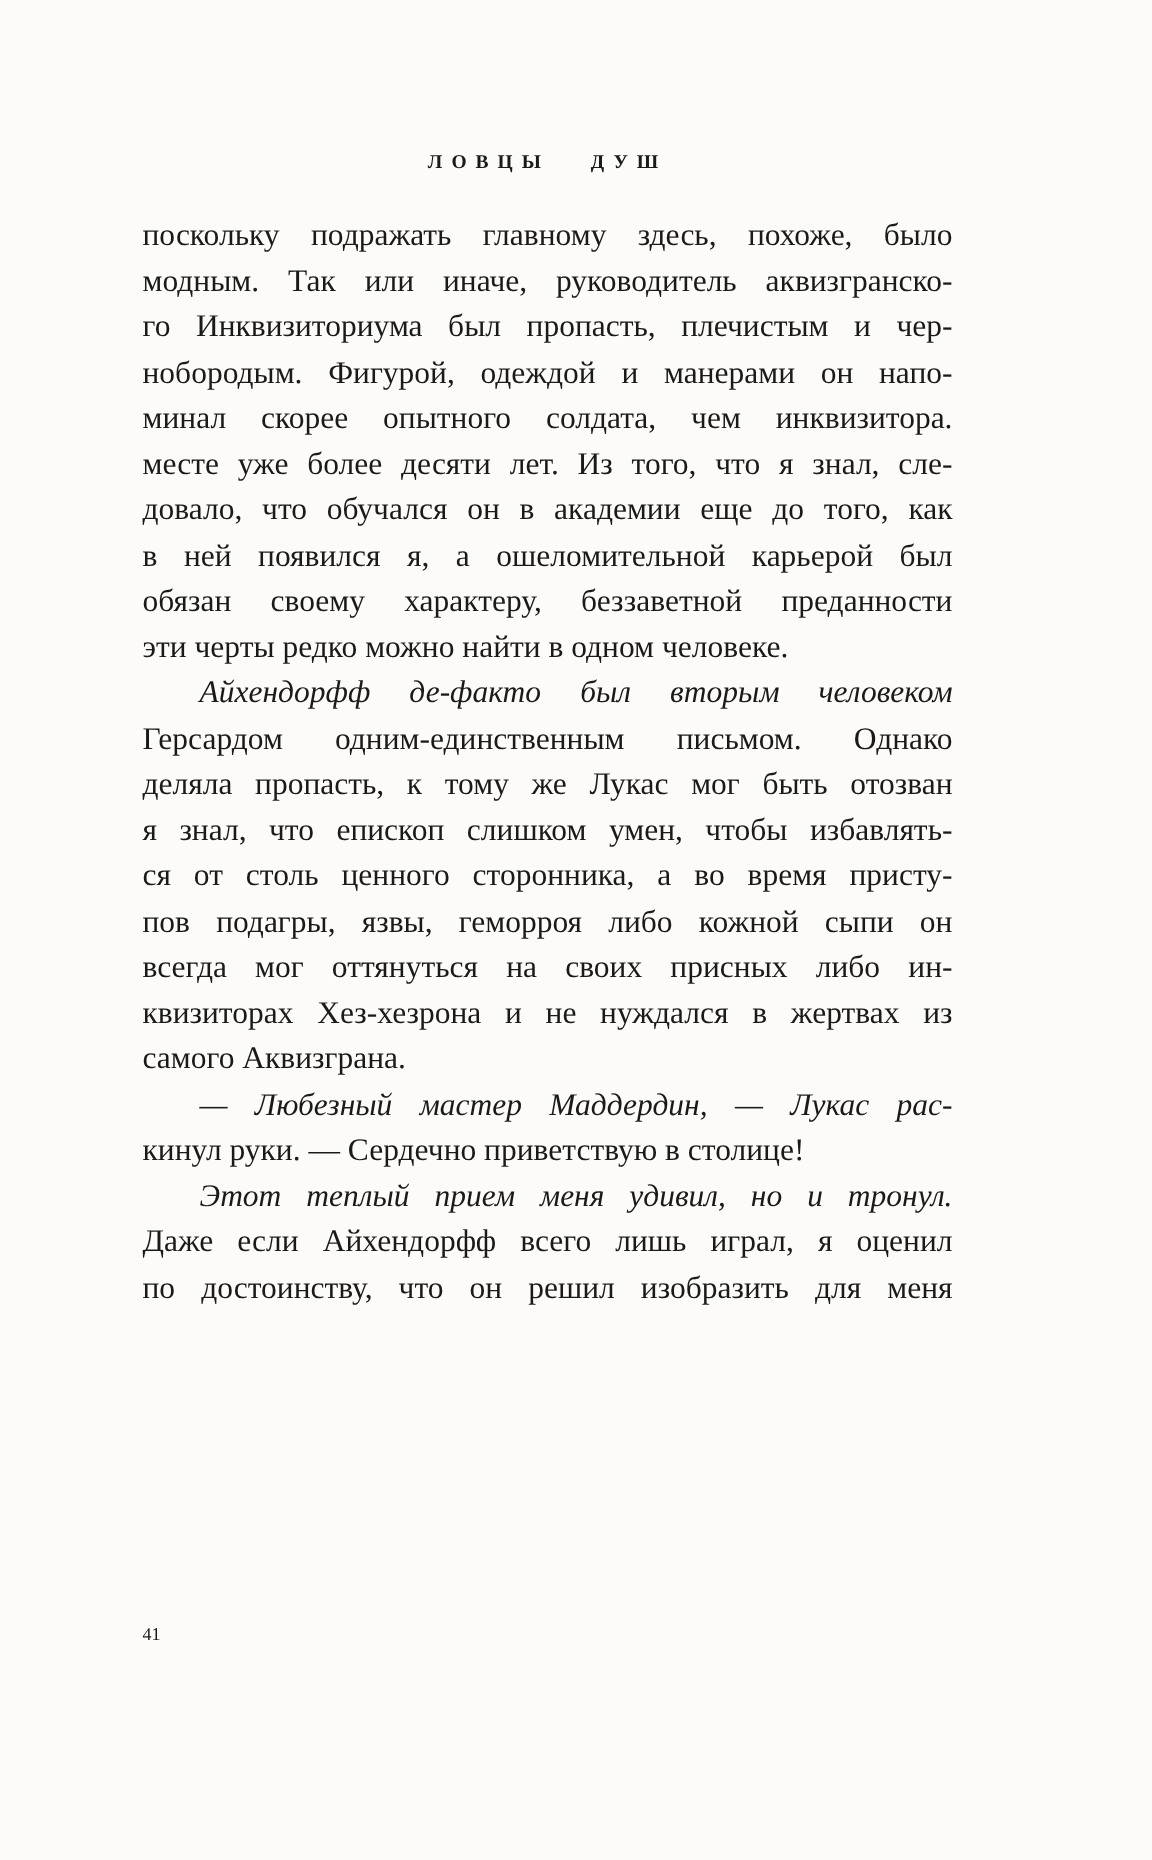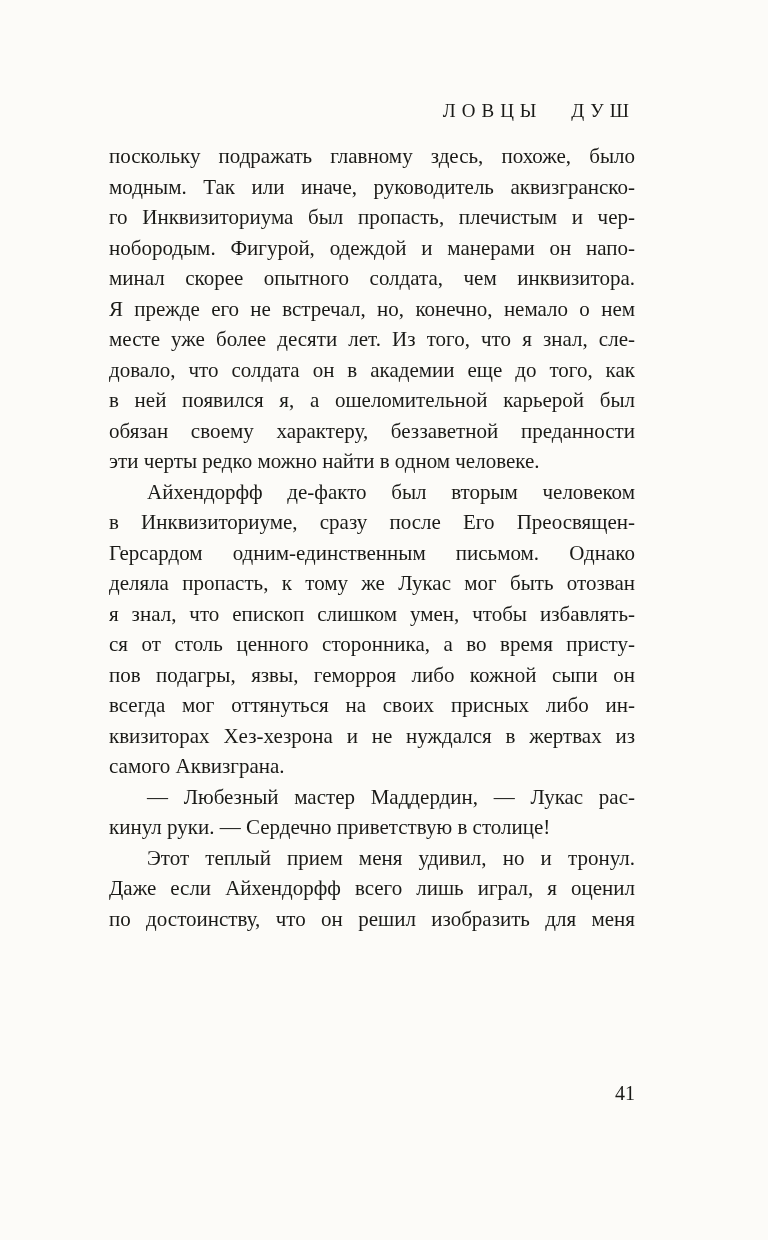--- a/index.html
+++ b/index.html
@@ -19,81 +19,80 @@
   }
   .page {
     position: absolute;
     inset: 0;
   }
   .running-head {
     position: absolute;
     top: 100px;
     left: 95px;
     width: 540px;
-    text-align: right;
-    font-size: 19px;
+    text-align: center;
+    font-size: 13px;
     letter-spacing: 6px;
     word-spacing: 18px;
-    font-weight: normal;
+    font-weight: bold;
   }
   .text-body {
     position: absolute;
     top: 141px;
     left: 95px;
     width: 540px;
     font-size: 21px;
   }
-  .paragraph { display: block; margin-left: 14px; }
+  .paragraph { display: block; }
   .line {
     line-height: 30.5px;
     text-align: justify;
     text-align-last: justify;
     -moz-text-align-last: justify;
     white-space: normal;
     hyphens: none;
   }
   .line.last {
     text-align-last: left;
     -moz-text-align-last: left;
   }
   .line.indented {
     text-indent: 38px;
+    font-style: italic;
   }
   .page-number {
     position: absolute;
     top: 1082px;
     left: 95px;
     width: 540px;
-    text-align: right;
-    font-size: 20px;
+    text-align: left;
+    font-size: 12px;
   }
 </style>
 </head>
 <body>
 
 <div class="page">
   <div class="running-head">ЛОВЦЫ ДУШ</div>
 
   <div class="text-body">
       <div class="paragraph">
         <div class="line">поскольку подражать главному здесь, похоже, было</div>
         <div class="line">модным. Так или иначе, руководитель аквизгранско-</div>
         <div class="line">го Инквизиториума был пропасть, плечистым и чер-</div>
         <div class="line">нобородым. Фигурой, одеждой и манерами он напо-</div>
         <div class="line">минал скорее опытного солдата, чем инквизитора.</div>
-        <div class="line">Я прежде его не встречал, но, конечно, немало о нем</div>
         <div class="line">месте уже более десяти лет. Из того, что я знал, сле-</div>
-        <div class="line">довало, что солдата он в академии еще до того, как</div>
+        <div class="line">довало, что обучался он в академии еще до того, как</div>
         <div class="line">в ней появился я, а ошеломительной карьерой был</div>
         <div class="line">обязан своему характеру, беззаветной преданности</div>
         <div class="line last">эти черты редко можно найти в одном человеке.</div>
       </div>
       <div class="paragraph">
         <div class="line indented">Айхендорфф де-факто был вторым человеком</div>
-        <div class="line">в Инквизиториуме, сразу после Его Преосвящен-</div>
         <div class="line">Герсардом одним-единственным письмом. Однако</div>
         <div class="line">деляла пропасть, к тому же Лукас мог быть отозван</div>
         <div class="line">я знал, что епископ слишком умен, чтобы избавлять-</div>
         <div class="line">ся от столь ценного сторонника, а во время присту-</div>
         <div class="line">пов подагры, язвы, геморроя либо кожной сыпи он</div>
         <div class="line">всегда мог оттянуться на своих присных либо ин-</div>
         <div class="line">квизиторах Хез-хезрона и не нуждался в жертвах из</div>
         <div class="line last">самого Аквизграна.</div>
       </div>
       <div class="paragraph">

